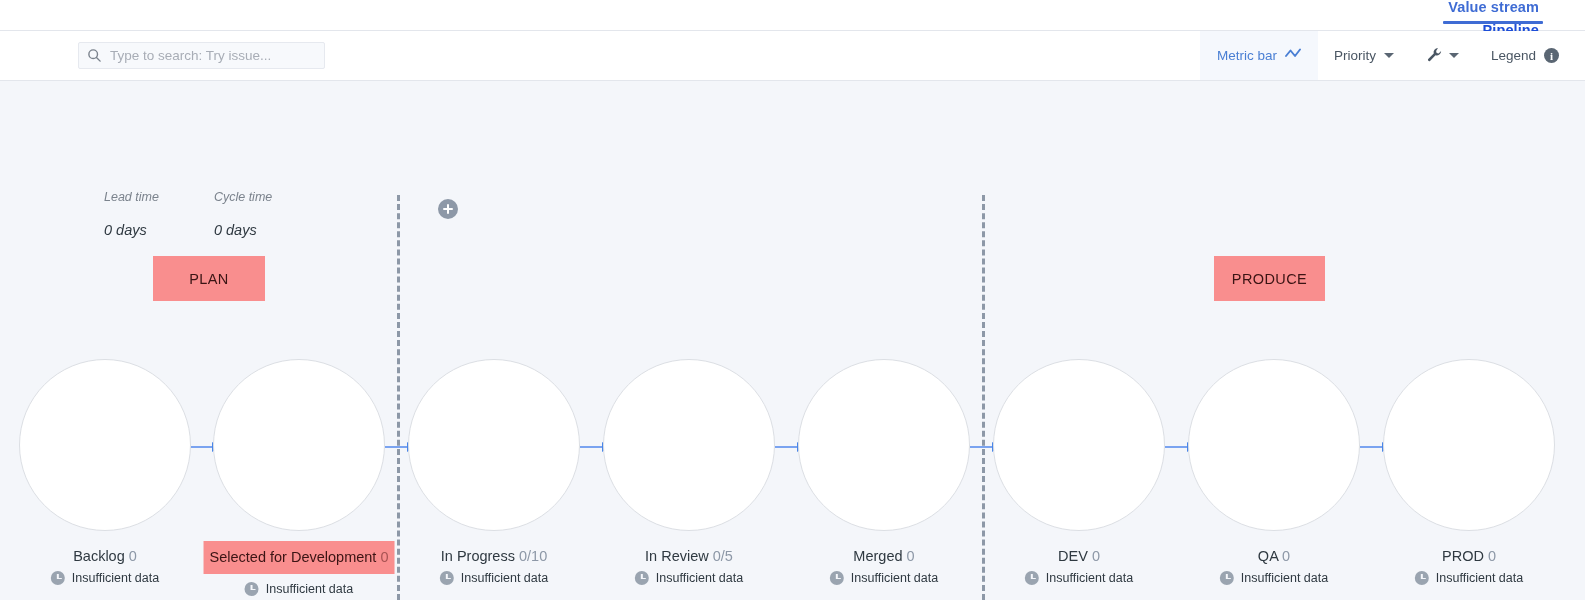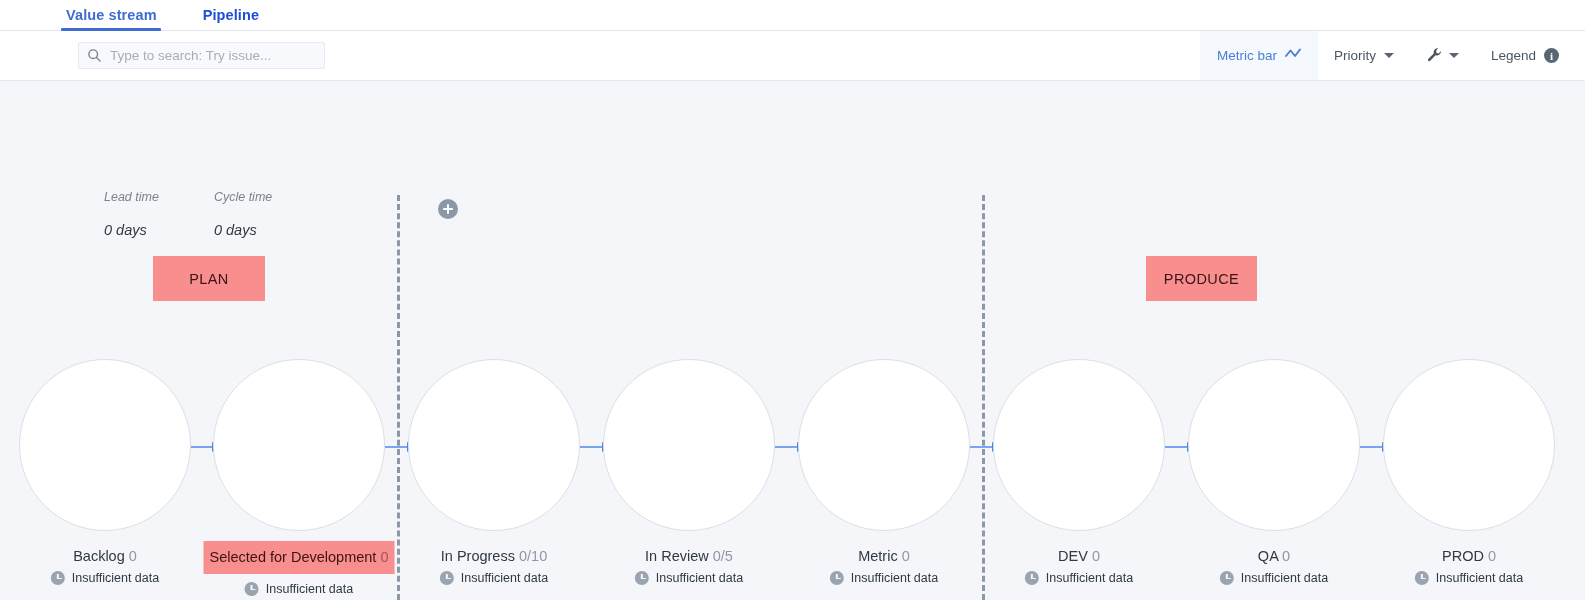--- a/index.html
+++ b/index.html
@@ -14,20 +14,21 @@
 
   
   .tabbar {
     height: 31px;
     background: #ffffff;
     border-bottom: 1px solid #e3e6ec;
     display: flex;
     align-items: flex-end;
     padding-left: 66px;
     position: relative;
+    flex-direction: column;
   }
   .tab {
     font-size: 14.5px;
     font-weight: bold;
     line-height: 1;
     padding: 0 0 8px 0;
     margin-right: 46px;
     cursor: pointer;
     color: #1d4ed8;
     position: relative;
@@ -295,21 +296,21 @@
       <div class="metric-value">0 days</div>
     </div>
   </div>
 
   <div class="add-metric">
     <span class="h"></span>
     <span class="v"></span>
   </div>
 
   <div class="group-label" style="left:153px; top:175px; width:112px;">PLAN</div>
-  <div class="group-label" style="left:1146px; top:175px; width:111px;">PRODUCE</div>
+  <div class="group-label" style="left:1214px; top:175px; width:111px;">PRODUCE</div>
 
   <div class="sep" style="left:397px;"></div>
   <div class="sep" style="left:982px;"></div>
 
   <div class="arrow" style="left:190px; width:30px;">
     <div class="shaft" style="width:22px;"></div>
       <div class="head"></div>
     </div>
   <div class="arrow" style="left:385px; width:30px;">
     <div class="shaft" style="width:22px;"></div>
@@ -391,21 +392,21 @@
         <span class="clock"></span>
         <span>Insufficient data</span>
       </div>
     </div>
   </div>
 
   <div class="stage" style="left:798px;">
     <div class="circle"></div>
     <div class="stage-caption">
       <div class="stage-name">
-        <span>Metric</span>
+        <span>Merged</span>
         <span class="stage-count">0</span>
       </div>
       <div class="stage-sub">
         <span class="clock"></span>
         <span>Insufficient data</span>
       </div>
     </div>
   </div>
 
   <div class="stage" style="left:993px;">

